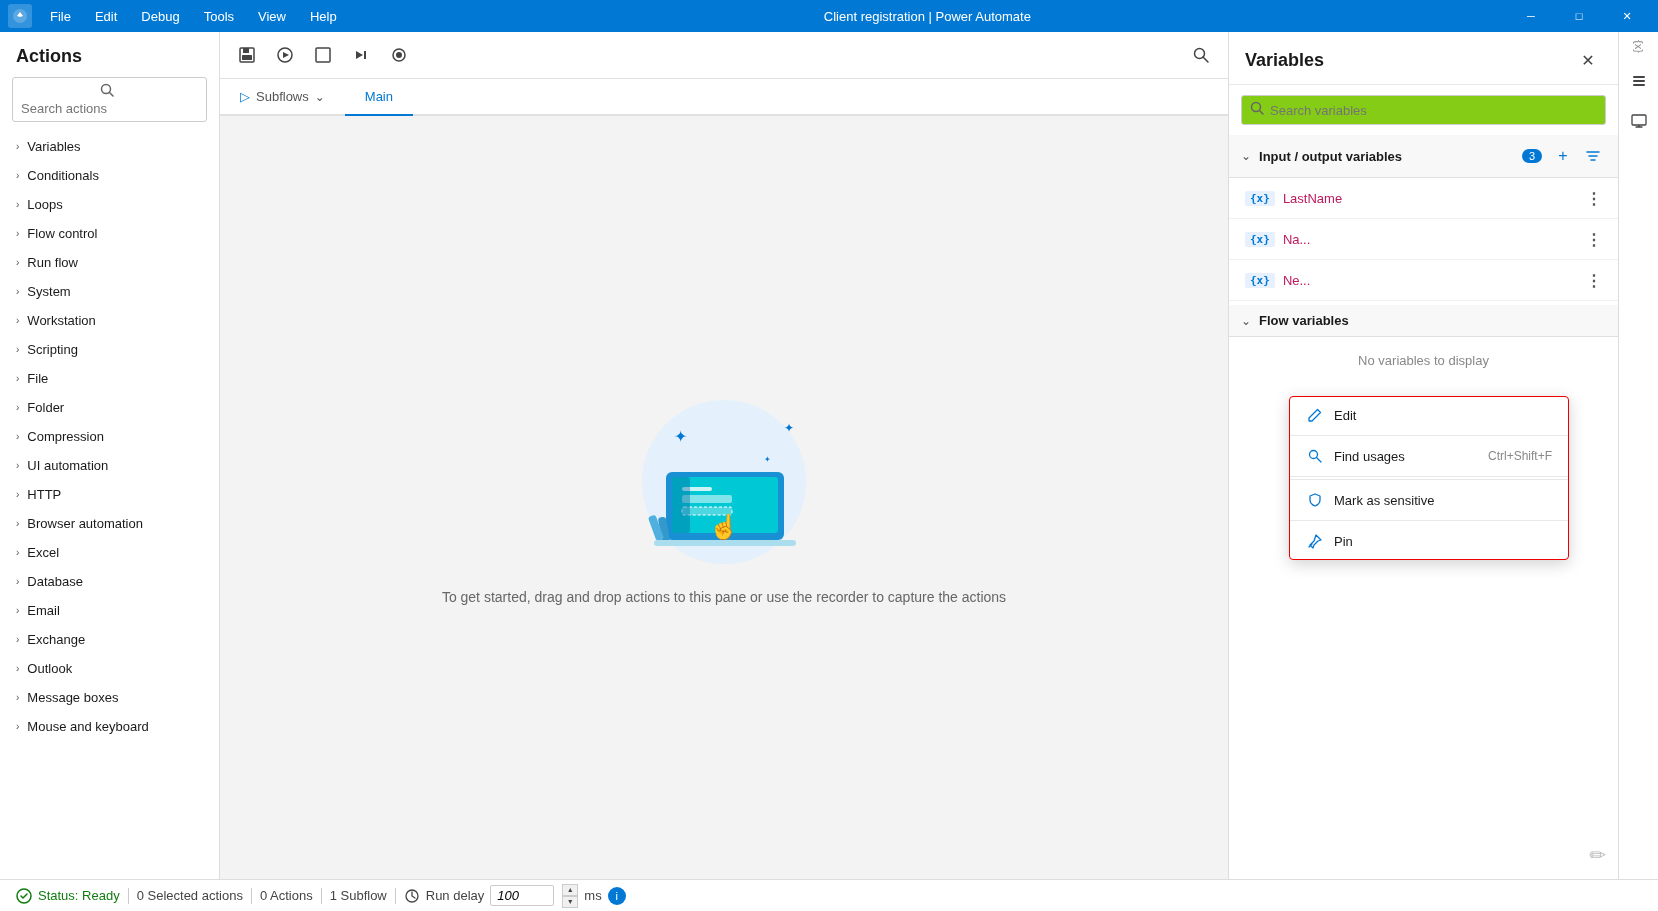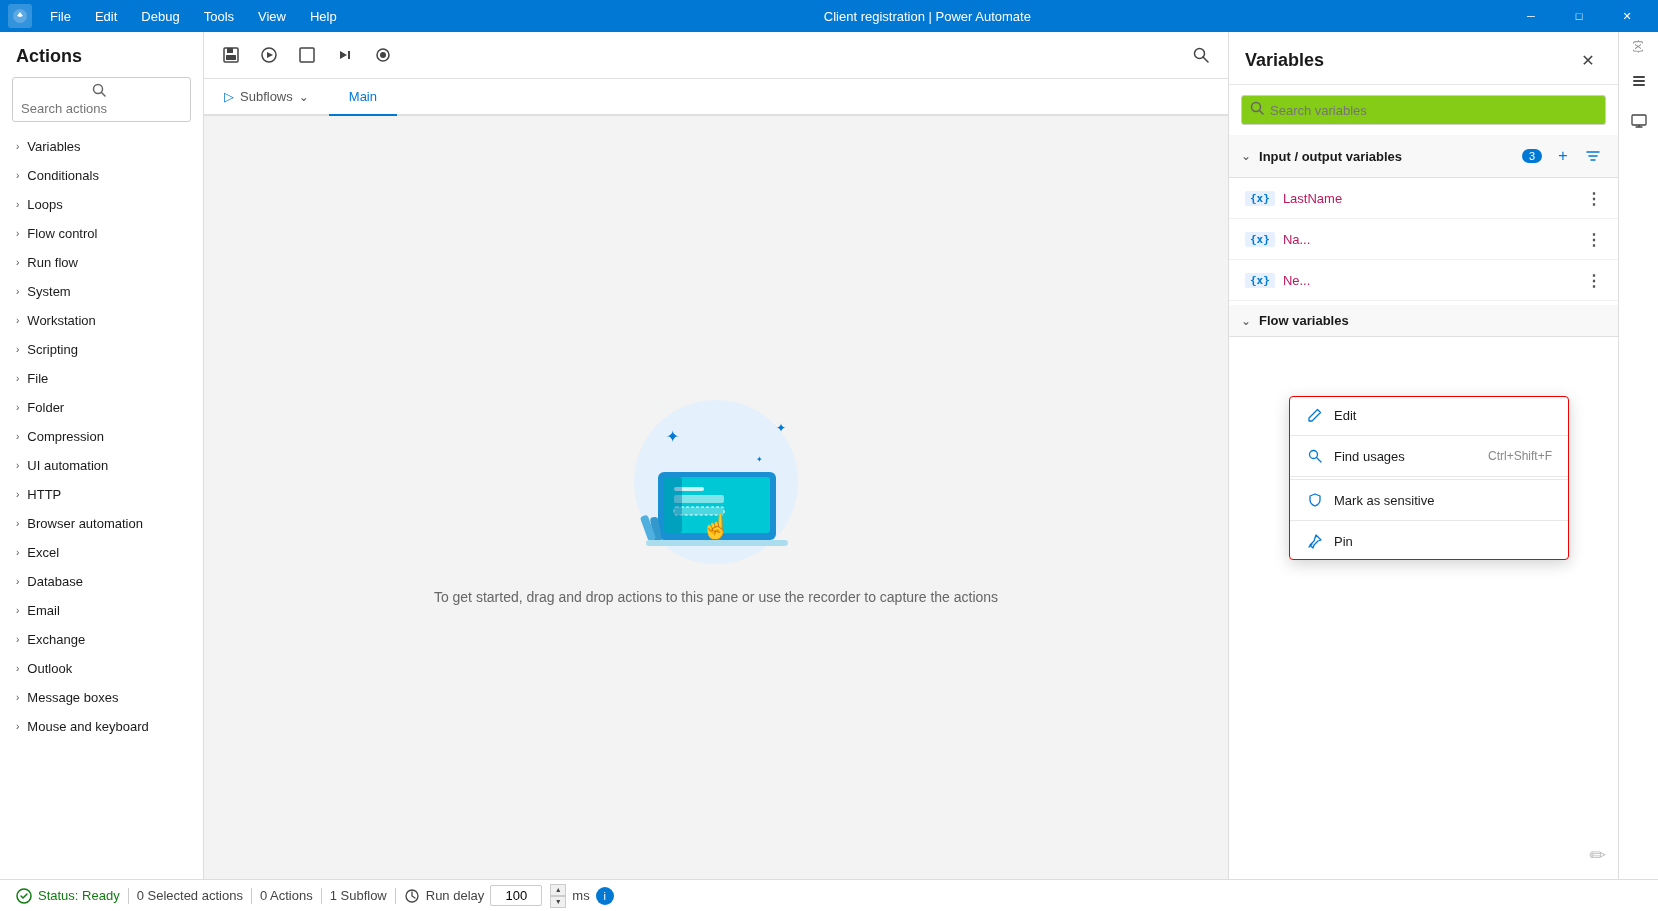--- a/index.html
+++ b/index.html
@@ -22,21 +22,21 @@
       width: 46px; height: 32px; display: flex; align-items: center; justify-content: center;
       cursor: pointer; font-size: 11px;
     }
     .titlebar-icon { width: 24px; height: 24px; margin-right: 8px; background: #fff3; border-radius: 3px; display:flex;align-items:center;justify-content:center; }
 
     
     .app-body { display: flex; height: calc(911px - 32px - 32px); }
 
     
     .actions-panel {
-      width: 204px; background: #fff; border-right: 1px solid #ddd;
+      width: 220px; background: #fff; border-right: 1px solid #ddd;
       display: flex; flex-direction: column; flex-shrink: 0;
     }
     .panel-title {
       font-size: 18px; font-weight: 600; padding: 14px 16px 10px; color: #1a1a1a;
     }
     .search-box {
       margin: 0 12px 10px; display: flex; align-items: center;
       border: 1px solid #ccc; border-radius: 3px; padding: 5px 8px; background: #fff; flex-direction: column;
     }
     .search-box input {
@@ -168,21 +168,21 @@
 
     
     .statusbar {
       height: 32px; background: #fff; border-top: 1px solid #ddd;
       display: flex; align-items: center; padding: 0 16px; gap: 8px; font-size: 13px; color: #444;
     }
     .status-ready { display: flex; align-items: center; gap: 6px; color: #107c10; }
     .status-divider { width: 1px; height: 16px; background: #ccc; }
     .run-delay-input {
       border: 1px solid #ccc; border-radius: 2px; padding: 2px 6px;
-      width: 52px; font-size: 13px; text-align: center;
+      width: 64px; font-size: 13px;  font-style: italic;
     }
     .spinner-btns { display: flex; flex-direction: column; margin-left: 2px; }
     .spinner-btn { width: 16px; height: 12px; display: flex; align-items: center; justify-content: center; cursor: pointer; font-size: 8px; background: #f0f0f0; border: 1px solid #ccc; }
     .info-icon { width: 18px; height: 18px; border-radius: 50%; background: #0078d4; color: white; font-size: 11px; display: flex; align-items: center; justify-content: center; cursor: pointer; }
   </style>
 </head>
 <body>
 
 <div class="titlebar">
   <div class="titlebar-icon">
@@ -484,20 +484,21 @@
           </span>
           <span>Pin</span>
         </div>
       </div>
     </div>
 
     <div class="section-header flow-section">
       <span class="section-chevron">⌄</span>
       <span class="section-title">Flow variables</span>
     </div>
+    <div class="no-vars">No variables to display</div>
 
     <div style="flex:1; display:flex; align-items:flex-end; justify-content:flex-end; padding:12px;">
       <div style="color:#bbb; font-size:20px;">✏</div>
     </div>
   </div>
 
   <div class="far-right-bar">
     <div style="font-size:11px; color:#888; writing-mode:vertical-rl; margin-bottom:4px; cursor:pointer;">{x}</div>
     <div class="far-right-btn">
       <svg width="18" height="18" viewBox="0 0 18 18" fill="none">

